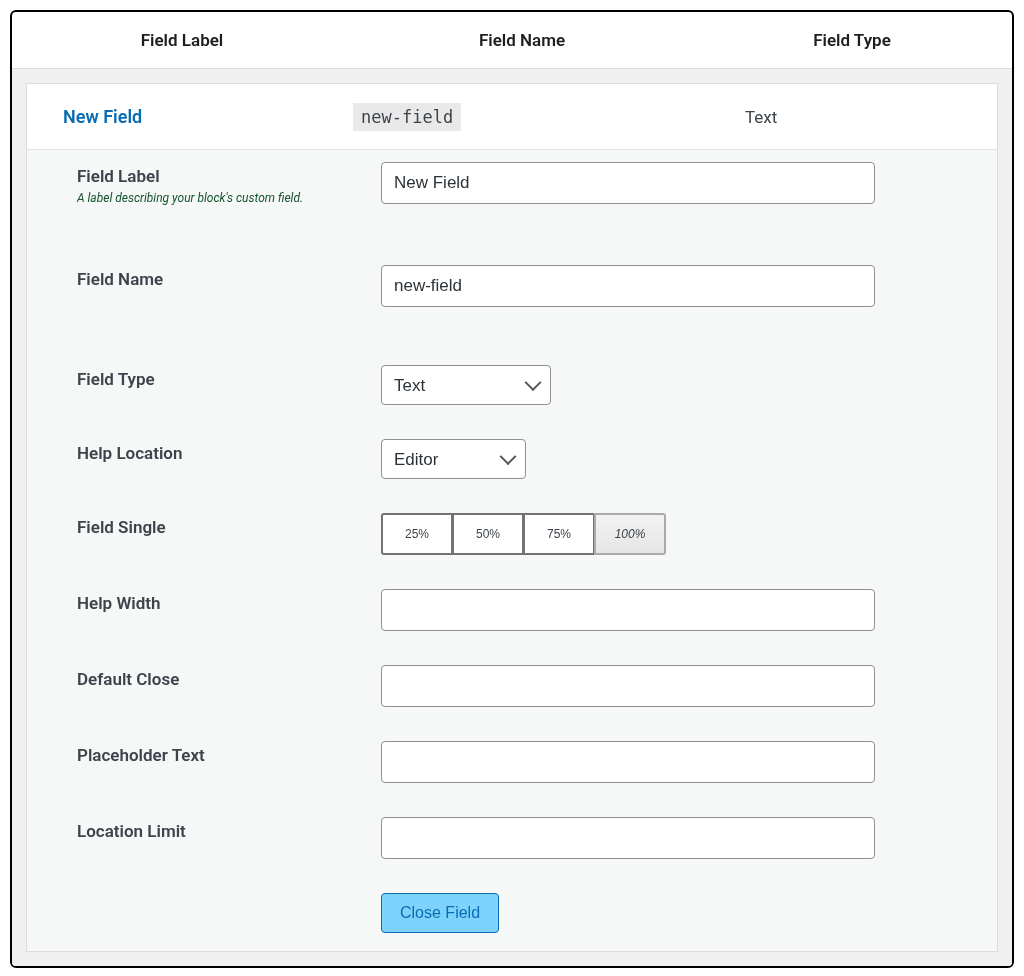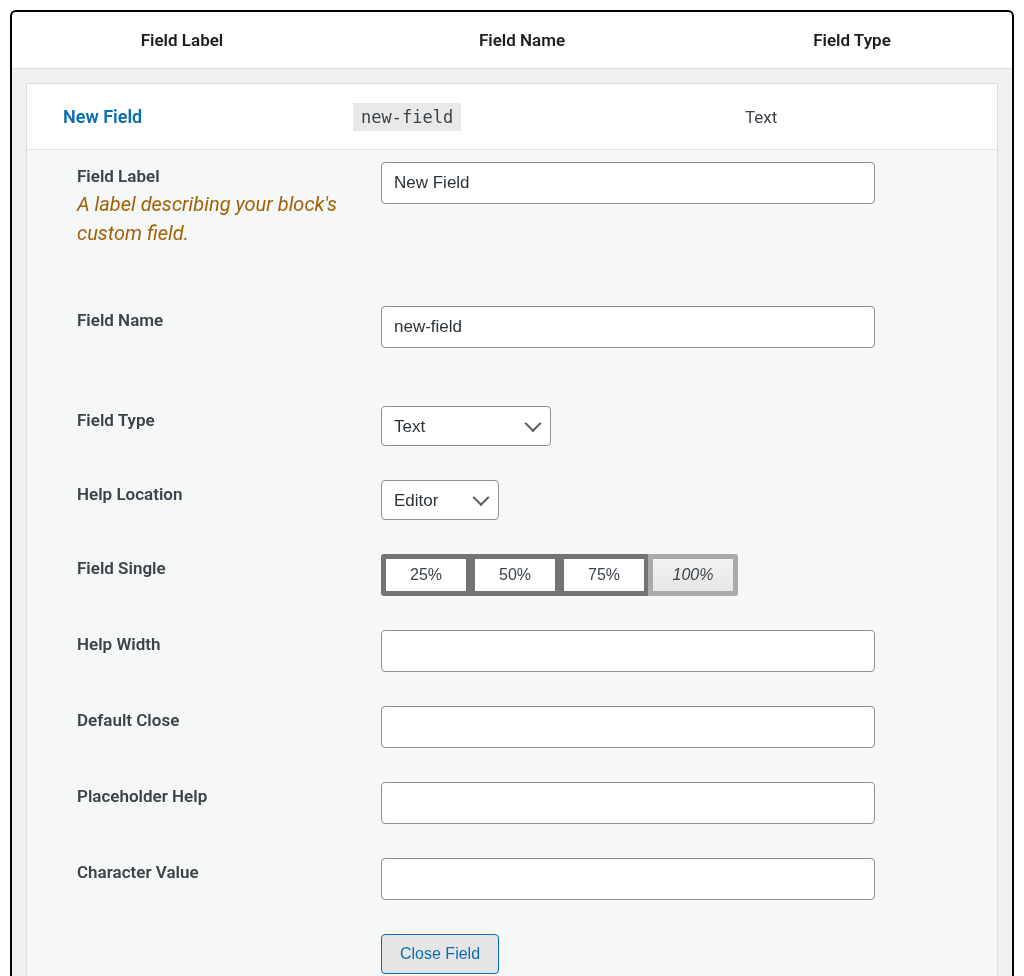--- a/index.html
+++ b/index.html
@@ -91,22 +91,22 @@
       padding: 16px 18px 0 50px;
     }
     .label-title {
       font-weight: 600;
       font-size: 17px;
       color: #3c434a;
       margin-bottom: 4px;
     }
     .label-desc {
       font-style: italic;
-      font-size: 20px;
-      color: #a16207;
+      font-size: 12px;
+      color: #14532d;
       line-height: 1.45;
     }
     .control {
       flex: 1;
       padding-top: 12px;
     }
     .txt {
       width: 494px;
       height: 42px;
       border: 1px solid #8c8f94;
@@ -137,31 +137,31 @@
       right: 12px;
       top: 50%;
       width: 10px;
       height: 10px;
       border-right: 2px solid #555;
       border-bottom: 2px solid #555;
       transform: translateY(-70%) rotate(45deg);
       pointer-events: none;
     }
     .sel.type { width: 170px; }
-    .sel.loc { width: 118px; }
+    .sel.loc { width: 145px; }
     .btngroup {
       display: inline-flex;
     }
     .btngroup button {
-      width: 90px;
+      width: 72px;
       height: 42px;
-      border: 5px solid #737373;
-      background: #fff;
-      color: #3c434a;
-      font-size: 16px;
+      border: 2px solid #737373;
+      background: #fff;
+      color: #3c434a;
+      font-size: 12px;
       cursor: pointer;
       margin-left: -1px;
     }
     .btngroup button:first-child {
       border-radius: 3px 0 0 3px;
       margin-left: 0;
     }
     .btngroup button:last-child {
       border-radius: 0 3px 3px 0;
       font-style: italic;
@@ -177,21 +177,21 @@
       border: 1px solid #8c8f94;
       border-radius: 4px;
       padding: 0 12px;
       font-size: 17px;
       background: #fff;
     }
     .btn-outline {
       display: inline-block;
       border: 1px solid #0a6db3;
       color: #0a6db3;
-      background: #e5e5e5;
+      background: #7dd3fc;
       border-radius: 4px;
       padding: 10px 18px;
       font-size: 16px;
       cursor: pointer;
     }
   </style>
 </head>
 <body>
 
 <div class="container">
@@ -288,30 +288,30 @@
             <div class="label-block">
               <div class="label-title">Default Close</div>
             </div>
             <div class="control">
               <input class="txt" type="text" value="" style="">
             </div>
           </div>
 
           <div class="form-row med">
             <div class="label-block">
-              <div class="label-title">Placeholder Help</div>
+              <div class="label-title">Placeholder Text</div>
             </div>
             <div class="control">
               <input class="txt" type="text" value="" style="">
             </div>
           </div>
 
           <div class="form-row med">
             <div class="label-block">
-              <div class="label-title">Character Value</div>
+              <div class="label-title">Location Limit</div>
             </div>
             <div class="control">
               <input class="num" type="number" value="" style="">
             </div>
           </div>
 
           <div class="form-row">
             <div class="label-block"></div>
             <div class="control">
               <button class="btn-outline">Close Field</button>

